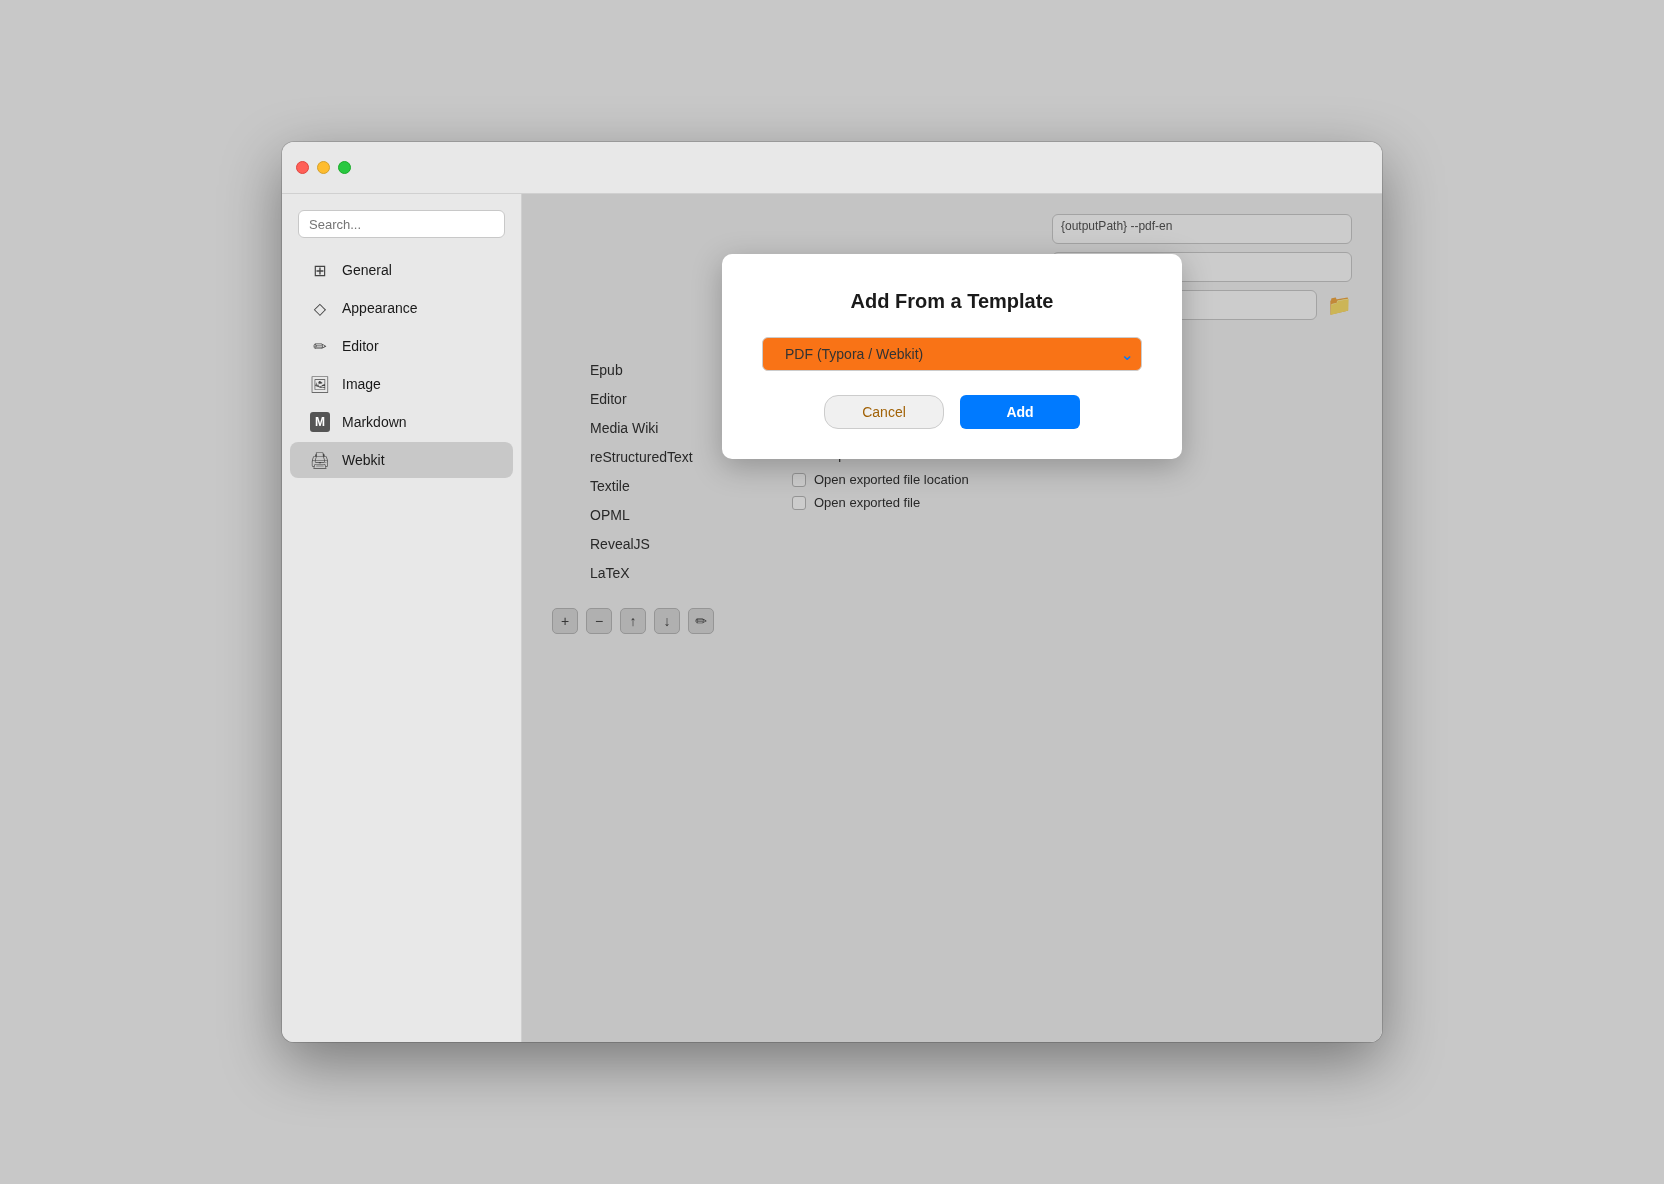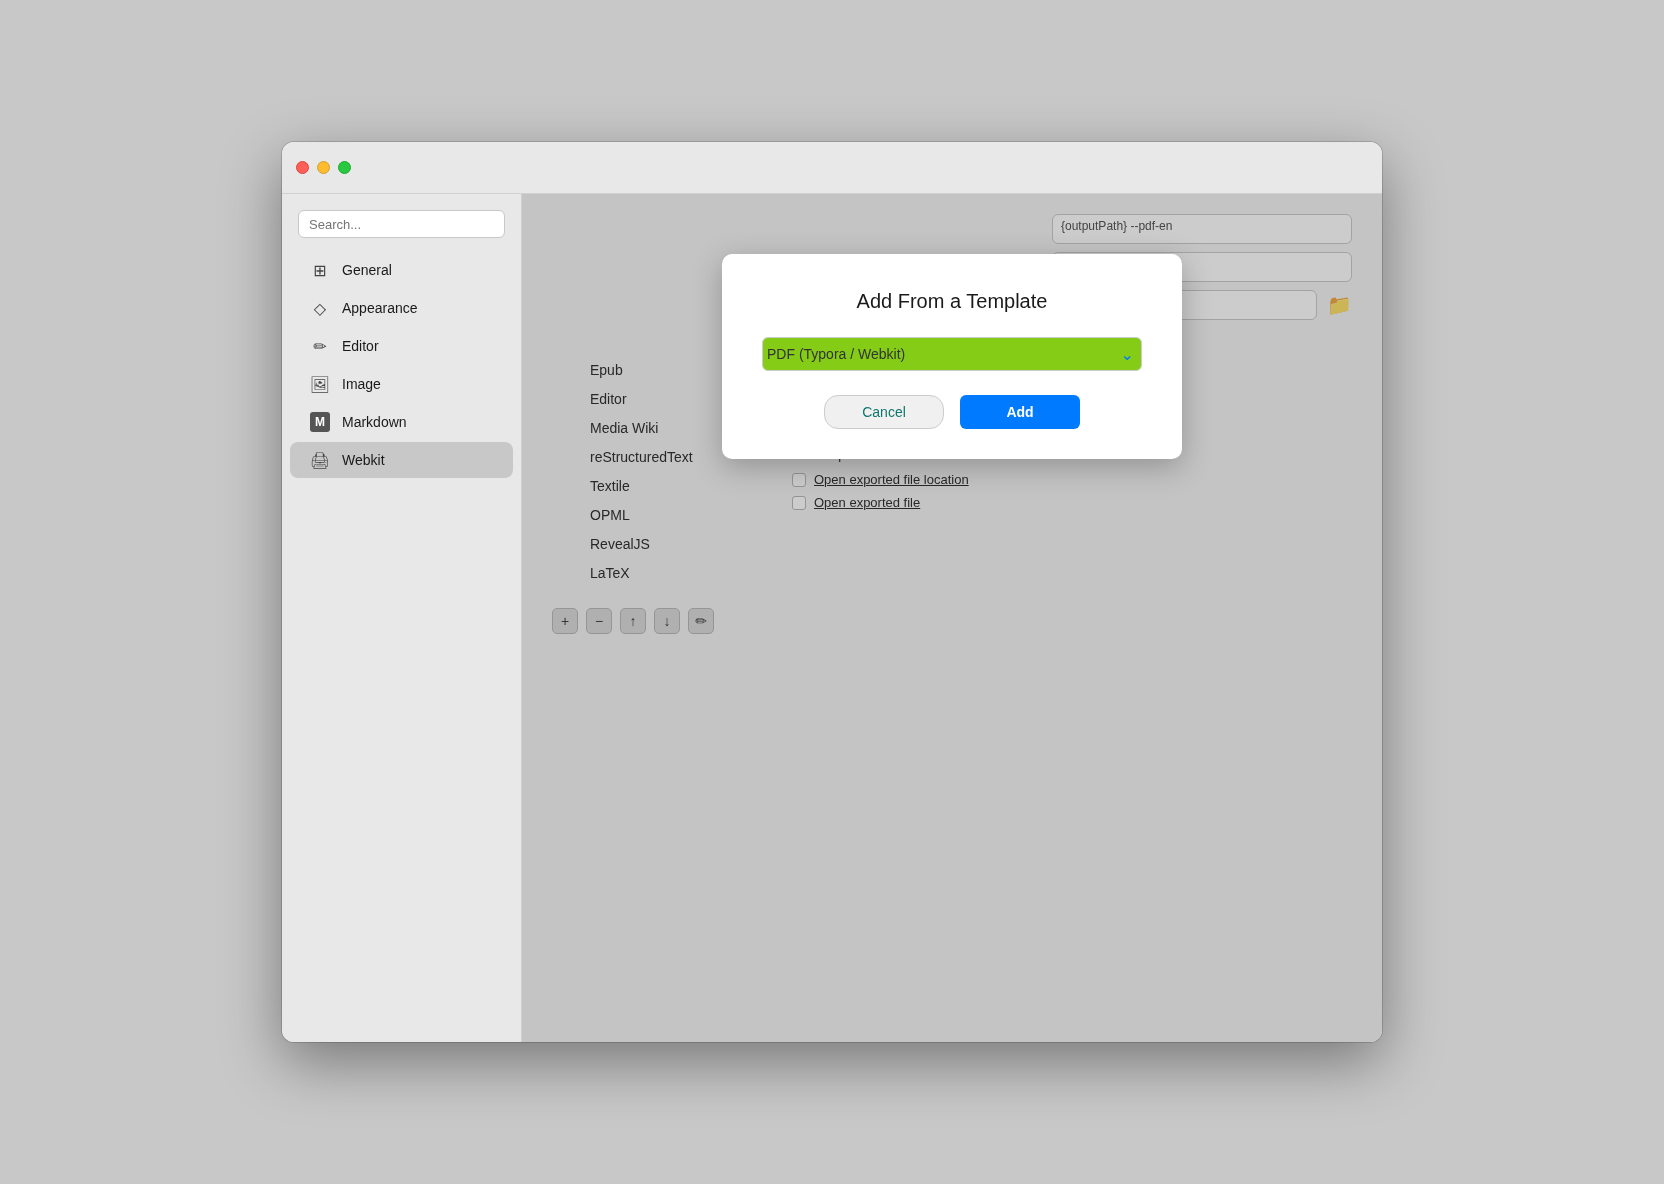--- a/index.html
+++ b/index.html
@@ -151,21 +151,20 @@
       color: #333;
       height: 30px;
       width: 360px;
     }
     .checkbox-row {
       display: flex;
       align-items: center;
       gap: 8px;
       font-size: 13px;
       color: #333;
-      text-decoration: underline;
     }
     .checkbox {
       width: 14px;
       height: 14px;
       border: 1px solid #bbb;
       border-radius: 3px;
       background: #fff;
     }
     .toolbar-row {
       display: flex;
@@ -203,37 +202,37 @@
       box-shadow: 0 8px 30px rgba(0,0,0,0.25);
       width: 460px;
       padding: 36px 40px 30px;
       display: flex;
       flex-direction: column;
       align-items: center;
       gap: 24px;
     }
     .modal-title {
       font-size: 20px;
-      font-weight: 400;
+      font-weight: 700;
       color: #1a1a1a;
       text-align: right;
     }
     .modal-select-wrap {
       display: flex;
       align-items: center;
       width: 100%;
       position: relative;
     }
     .modal-select {
       width: 100%;
       height: 34px;
       border: 1px solid #ccc;
       border-radius: 6px;
-      background: #84cc16;
-      padding: 0 28px 0 4px;
+      background: #f97316;
+      padding: 0 28px 0 22px;
       font-size: 14px;
       color: #333;
       appearance: none;
       cursor: pointer;
       outline: none;
     }
     .select-arrow {
       position: absolute;
       right: 8px;
       top: 50%;
@@ -248,21 +247,21 @@
       justify-content: center;
       width: 100%;
     }
     .btn-cancel {
       width: 120px;
       height: 34px;
       border: 1px solid #ccc;
       border-radius: 14px;
       background: #f0f0f0;
       font-size: 14px;
-      color: #0f766e;
+      color: #a16207;
       cursor: pointer;
     }
     .btn-add {
       width: 120px;
       height: 34px;
       border: none;
       border-radius: 6px;
       background: #007AFF;
       font-size: 14px;
       color: #fff;

